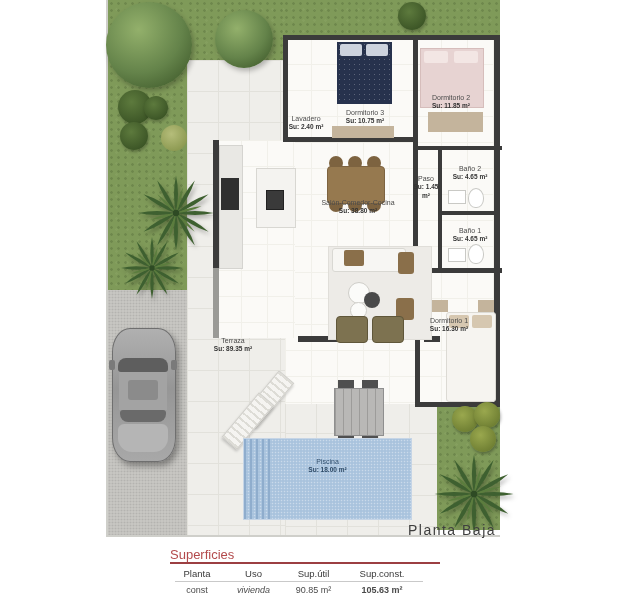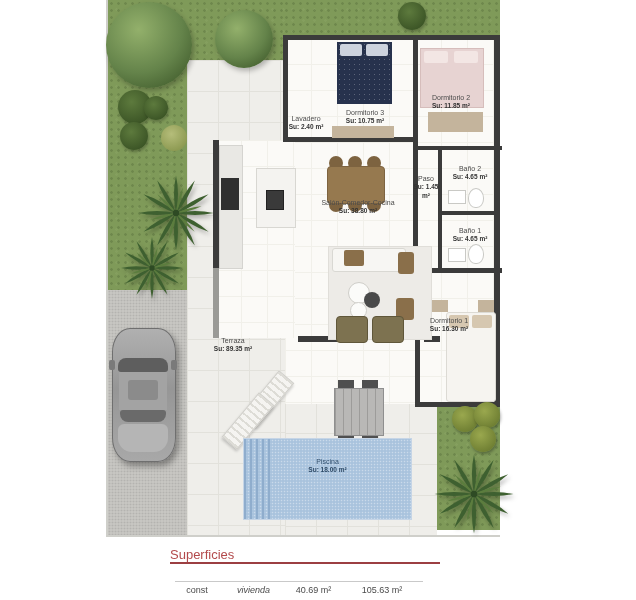--- a/index.html
+++ b/index.html
@@ -252,24 +252,31 @@
     </div>
     <div class="room-label" style="left:312px;top:316px;width:62px;">
       <span class="rname">Dormitorio 1</span>
       <span class="rarea">Su: 16.30 m²</span>
     </div>
     <div class="room-label" style="left:98px;top:336px;width:58px;">
       <span class="rname">Terraza</span>
       <span class="rarea">Su: 89.35 m²</span>
     </div>
 
+    <div class="caption" style="left:296px;top:522px;width:100px;text-align:center;">Planta Baja</div>
   </div>
 
   <div class="tbl-title" style="left:170px;top:547px;">Superficies</div>
   <div class="tbl-rule" style="left:170px;top:562px;width:270px;height:2px;"></div>
+  <div class="tbl-row" style="left:168px;top:568px;">
+    <div class="tbl-cell hdr" style="width:58px;">Planta</div>
+    <div class="tbl-cell hdr" style="width:55px;">Uso</div>
+    <div class="tbl-cell hdr" style="width:65px;">Sup.útil</div>
+    <div class="tbl-cell hdr" style="width:72px;">Sup.const.</div>
+  </div>
   <div class="tbl-rule-thin" style="left:175px;top:581px;width:248px;height:1px;"></div>
   <div class="tbl-row" style="left:168px;top:585px;">
     <div class="tbl-cell cell" style="width:58px;">const</div>
     <div class="tbl-cell cell" style="width:55px;font-style:italic;">vivienda</div>
-    <div class="tbl-cell cell" style="width:65px;">40.69 m²</div>
-    <div class="tbl-cell cell" style="width:72px;">105.63 m²</div>
+    <div class="tbl-cell cell" style="width:65px;">90.85 m²</div>
+    <div class="tbl-cell cell" style="width:72px;font-weight:bold;">105.63 m²</div>
   </div>
 </div>
 
 </body></html>

